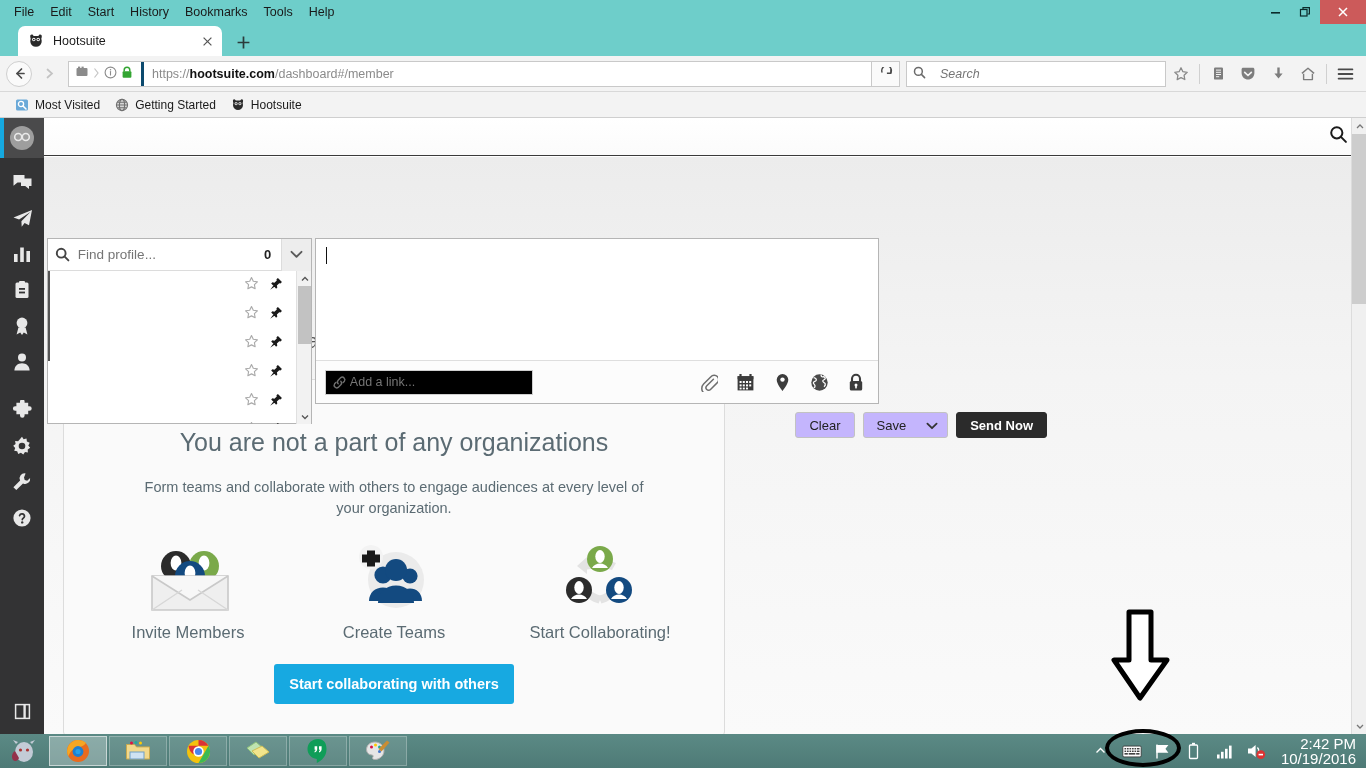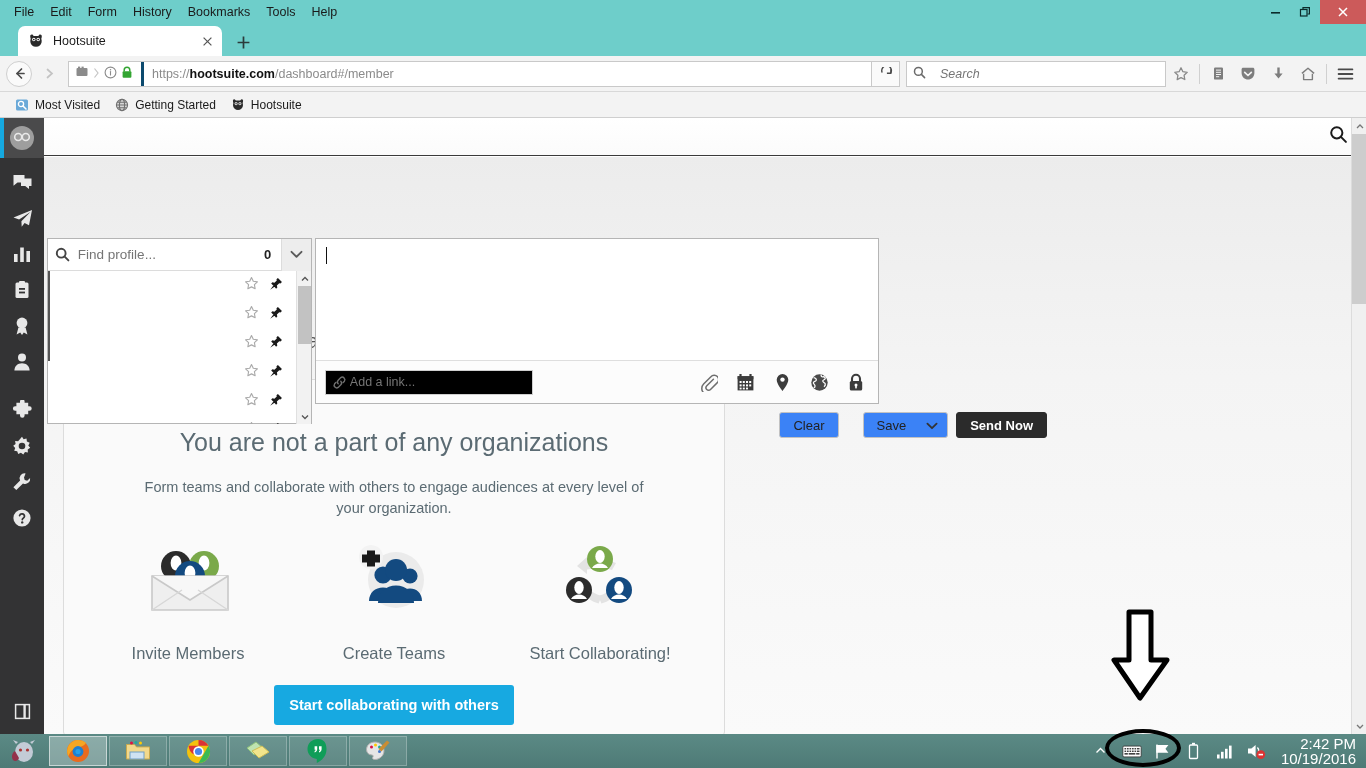--- a/index.html
+++ b/index.html
@@ -143,21 +143,21 @@
   }
   .org-sub {
     text-align: center; margin: 20px auto 0; width: 520px;
     font-size: 14.5px; color: #5b6b73; line-height: 1.42;
   }
   .org-icons {
     display: flex; justify-content: center; gap: 56px; margin-top: 26px; align-items: flex-end;
   }
   .org-icon-col { width: 150px; text-align: center; }
   .org-icon-art { height: 72px; display: flex; align-items: center; justify-content: center; }
-  .org-icon-label { margin-top: 28px; font-size: 16.5px; color: #5b6b73; }
+  .org-icon-label { margin-top: 7px; font-size: 16.5px; color: #5b6b73; }
   .org-cta {
     display: block; margin: 22px auto 0; width: 240px; height: 40px;
     background: #17A9E1; color: #fff; border: none; border-radius: 3px;
     font-size: 14.5px; font-weight: 700; font-family: inherit; cursor: pointer;
   }
 
   
   .page-scroll {
     position: absolute; right: 0; top: 0; width: 15px; height: 616px;
     background: #f0f0f0; border-left: 1px solid #dcdcdc;
@@ -230,21 +230,21 @@
   .tb-ic { width: 20px; height: 22px; display: flex; align-items: center; justify-content: center; }
 
   .compose-actions {
     position: absolute; right: 0; top: 174px; display: flex; align-items: center; gap: 8px;
   }
   .btn {
     height: 26px; font-size: 13px; font-family: inherit; border-radius: 3px;
     display: flex; align-items: center; justify-content: center; cursor: pointer;
   }
   .btn-light {
-    background: #3b82f6; border: 1px solid #c2c2c2; color: #222; padding: 0 13px; margin-left: 16px;
+    background: #c4b5fd; border: 1px solid #c2c2c2; color: #222; padding: 0 13px;
   }
   .btn-save { padding: 0 9px 0 13px; gap: 20px; }
   .btn-dark {
     background: #2b2b2b; border: 1px solid #2b2b2b; color: #fff; padding: 0 13px; font-weight: 700;
   }
 
   
   .anno-arrow { position: absolute; left: 1105px; top: 608px; z-index: 60; pointer-events: none; }
   .anno-circle {
     position: absolute; left: 1105px; top: 729px; width: 76px; height: 38px; z-index: 60;
@@ -269,21 +269,21 @@
 </style>
 </head>
 <body>
 
 <div class="window">
 
   <div class="titlebar">
     <div class="menubar">
       <div class="menu-item">File</div>
       <div class="menu-item">Edit</div>
-      <div class="menu-item">Form</div>
+      <div class="menu-item">Start</div>
       <div class="menu-item">History</div>
       <div class="menu-item">Bookmarks</div>
       <div class="menu-item">Tools</div>
       <div class="menu-item">Help</div>
     </div>
     <div class="wincontrols">
       <div class="wc">
         <svg width="11" height="11" viewBox="0 0 11 11">
             <rect x="1" y="5" width="9" height="1.6" fill="#0b2b2b"></rect>
           </svg>

